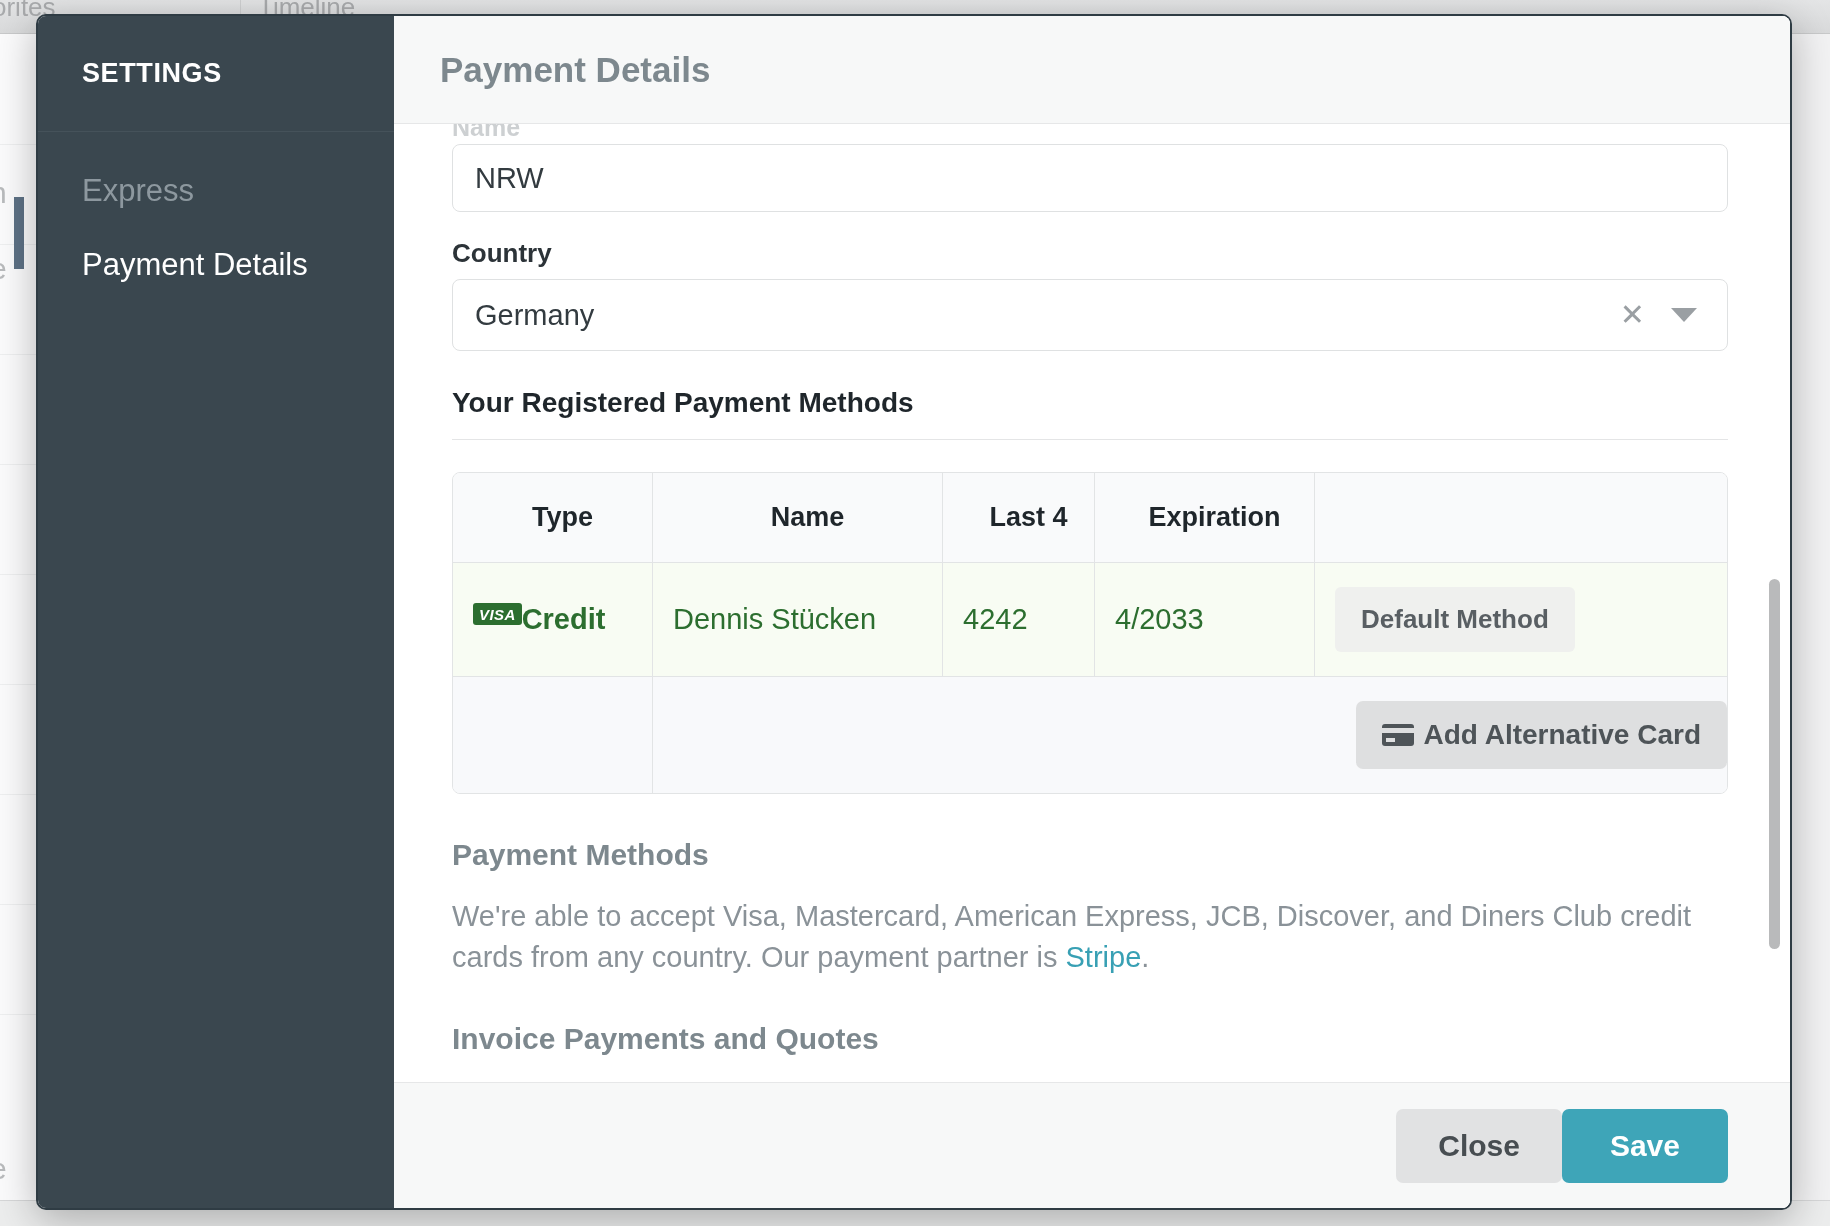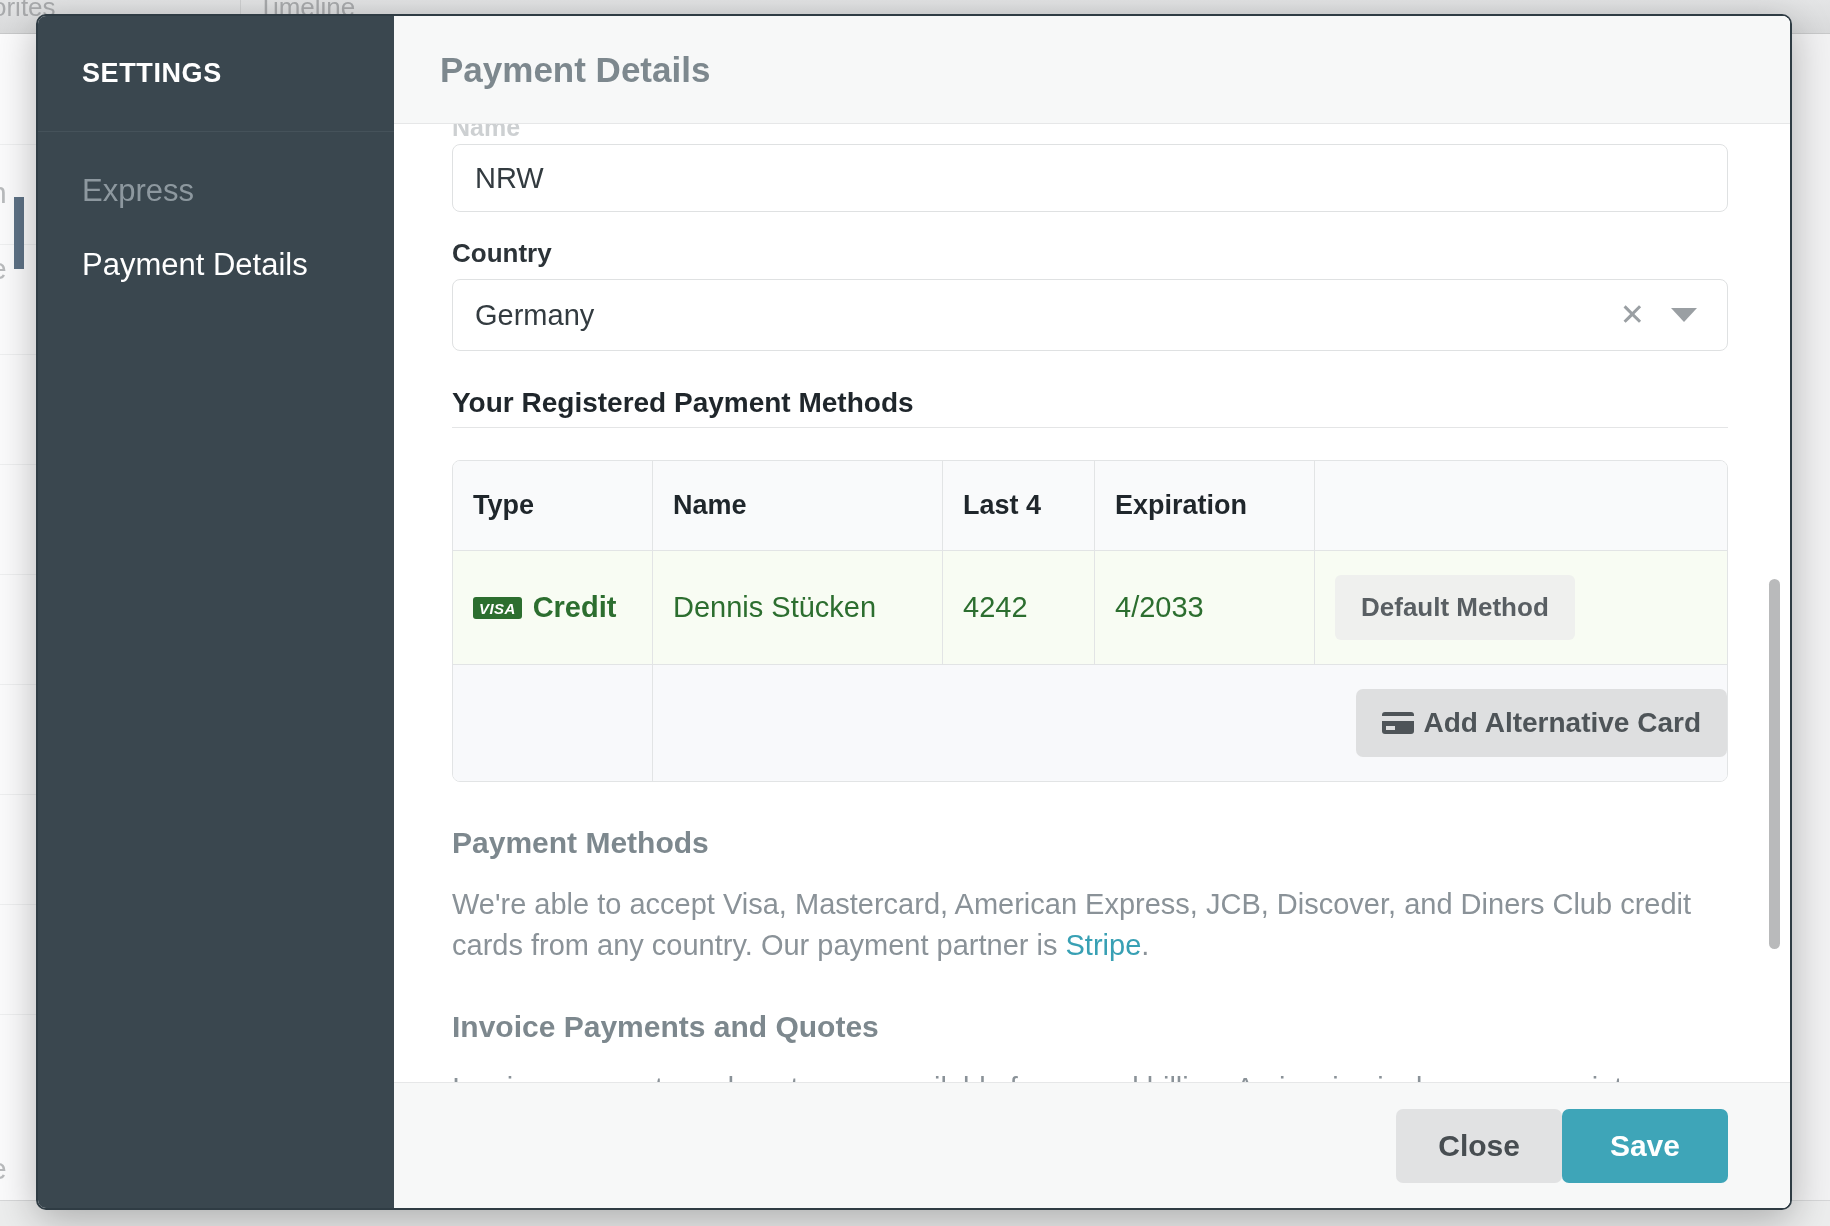--- a/index.html
+++ b/index.html
@@ -133,32 +133,32 @@
     font-size: 30px; color: #9a9fa3; line-height: 1; cursor: pointer; font-weight: 400;
   }
   .caret {
     width: 0; height: 0;
     border-left: 13px solid transparent; border-right: 13px solid transparent;
     border-top: 14px solid #9a9fa3; cursor: pointer;
   }
 
   .section-title {
     font-size: 28px; font-weight: bold; color: #1f262b;
-    margin: 36px 0 0 0; padding-bottom: 8px;
+    margin: 36px 0 0 0; padding-bottom: 20px;
     border-bottom: 1px solid #e4e5e6;
   }
 
   .table {
     width: 100%; margin-top: 32px;
     border: 1px solid #e2e4e5; border-radius: 8px;
     border-collapse: separate; border-spacing: 0;
     overflow: hidden;
   }
   .table th {
-    background: #f9fafb; text-align: left;
+    background: #f9fafb; text-align: center;
     font-size: 27px; font-weight: bold; color: #1f262b;
     padding: 28px 0 28px 20px; height: 90px;
     border-bottom: 1px solid #e2e4e5;
     border-right: 1px solid #e2e4e5;
   }
   .table th:last-child, .table td:last-child { border-right: none; }
   .table td {
     padding: 24px 0 24px 20px; height: 88px;
     font-size: 29px;
     border-bottom: 1px solid #e2e4e5;
@@ -166,21 +166,21 @@
     vertical-align: middle;
   }
   tr.row-card td { background: #f8fcf3; color: #2c6e2f; }
   tr.row-action td { background: #f8f9fb; border-bottom: none; height: 96px; }
 
   .col-type { width: 200px; }
   .col-name { width: 290px; }
   .col-last4 { width: 152px; }
   .col-exp { width: 220px; }
 
-  .type-cell { display: flex; align-items: center; gap: 11px; }
+  .type-cell { display: flex; align-items: flex-start; }
   .visa-badge {
     display: inline-flex; align-items: center; justify-content: center;
     background: #2c6e2f; color: #fff;
     font-size: 15px; font-weight: bold; font-style: italic;
     letter-spacing: .4px;
     padding: 4px 6px 3px 6px; border-radius: 3px; line-height: 1;
   }
   .type-label { font-weight: bold; font-size: 29px; color: #2c6e2f; }
 
   .btn-default-method {

